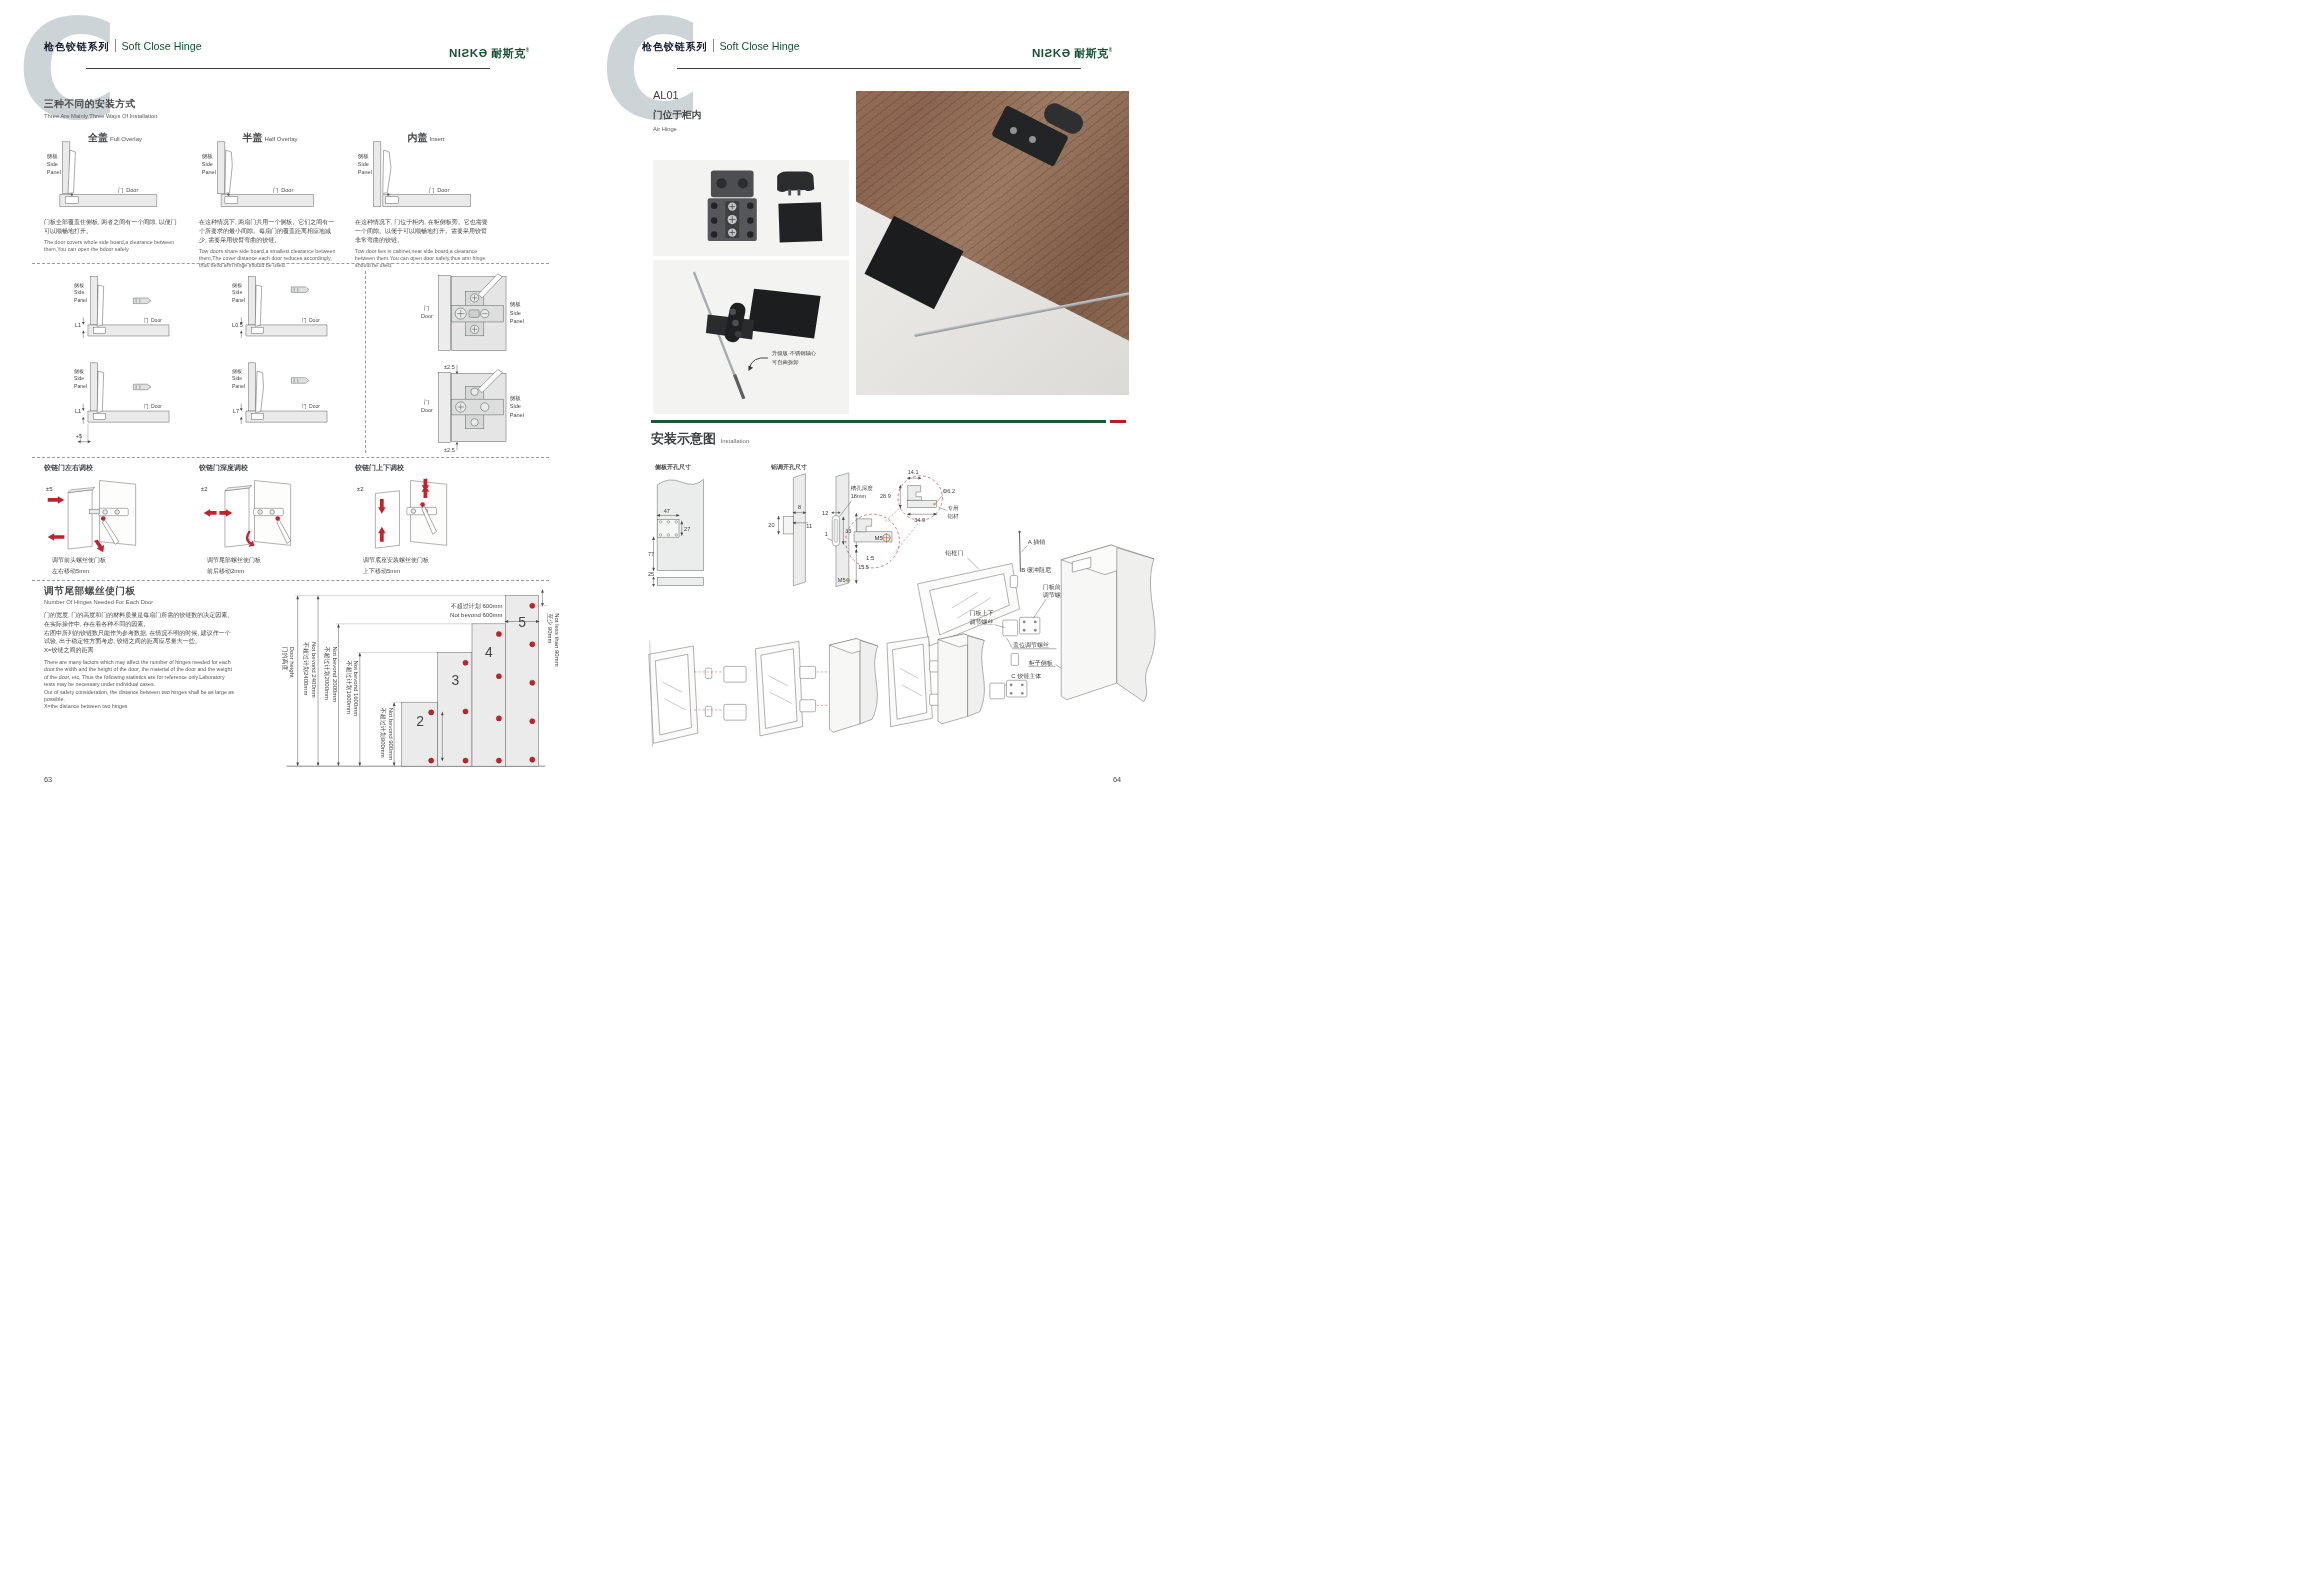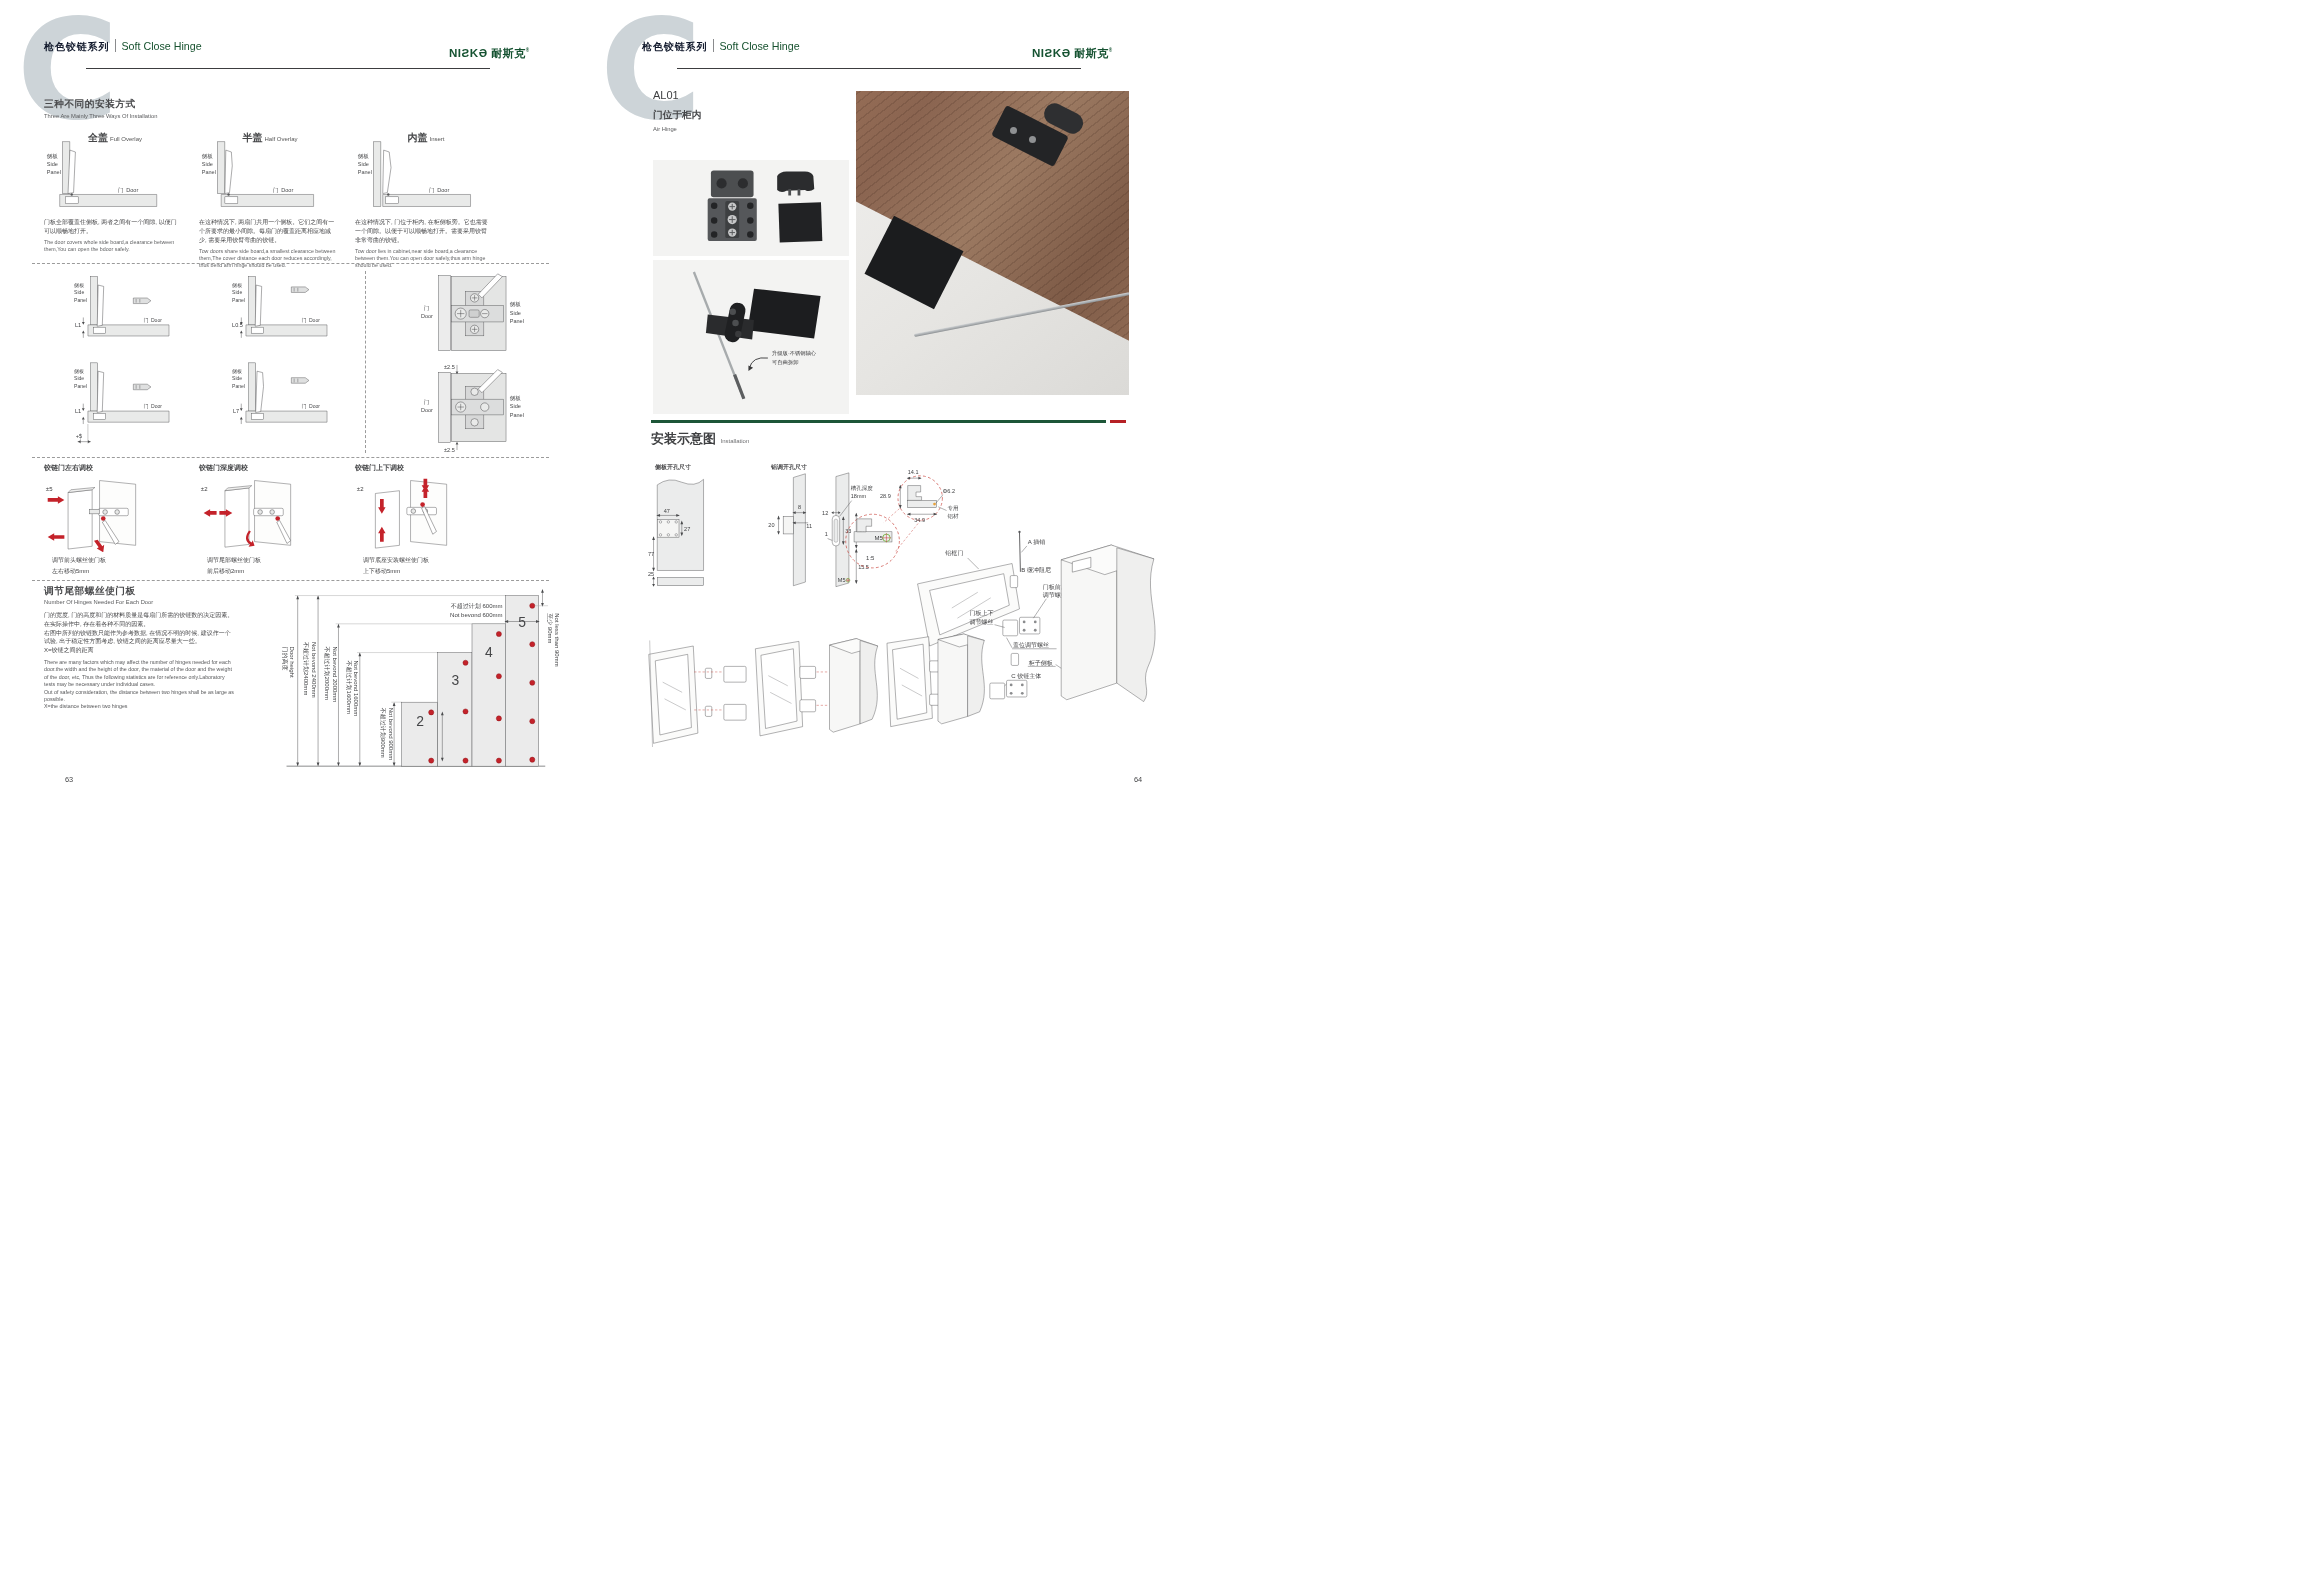--- a/index.html
+++ b/index.html
@@ -14,21 +14,21 @@
   .t-cn{font-size:9.7px;font-weight:700;color:#4a4b4d;letter-spacing:0.5px;}
   .t-en{font-size:5.8px;color:#5b5c5e;}
   .colhead .c1{font-size:10px;font-weight:700;color:#454648;margin-left:8px;}
   .colhead .c2{font-size:6px;color:#555;}
   .desc-cn{font-size:6px;line-height:8.8px;color:#454547;}
   .desc-en{font-size:5.3px;line-height:7.2px;color:#636466;margin-top:3.2px;}
   .dashh{border-top:0.9px dashed #9b9b9b;height:0;}
   .dashv{border-left:0.9px dashed #9b9b9b;width:0;}
   .adjt{font-size:7px;font-weight:700;color:#454648;}
   .cap{font-size:6px;line-height:10.7px;color:#454547;}
-  .pnum{font-size:7.4px;color:#434446;margin-left:21px;}
+  .pnum{font-size:7.4px;color:#434446;}
   svg text{font-family:"Liberation Sans","DejaVu Sans",sans-serif;}
   .photo{background:#f3f3f2;}
   .note{font-size:5.3px;line-height:9.3px;color:#3a3a3c;}
   .greenband{background:#1d5638;}
   .redband{background:#b62025;}
   .insthd-cn{font-size:13px;font-weight:700;color:#3f4042;}
   .insthd-en{font-size:6px;color:#6e6f71;margin-left:4.6px;}
   .drillt{font-size:6px;font-weight:700;color:#454547;}
   .logo{font-size:11.6px;font-weight:700;color:#155231;letter-spacing:0.5px;}
   .logo .cjk{font-size:11px;}

